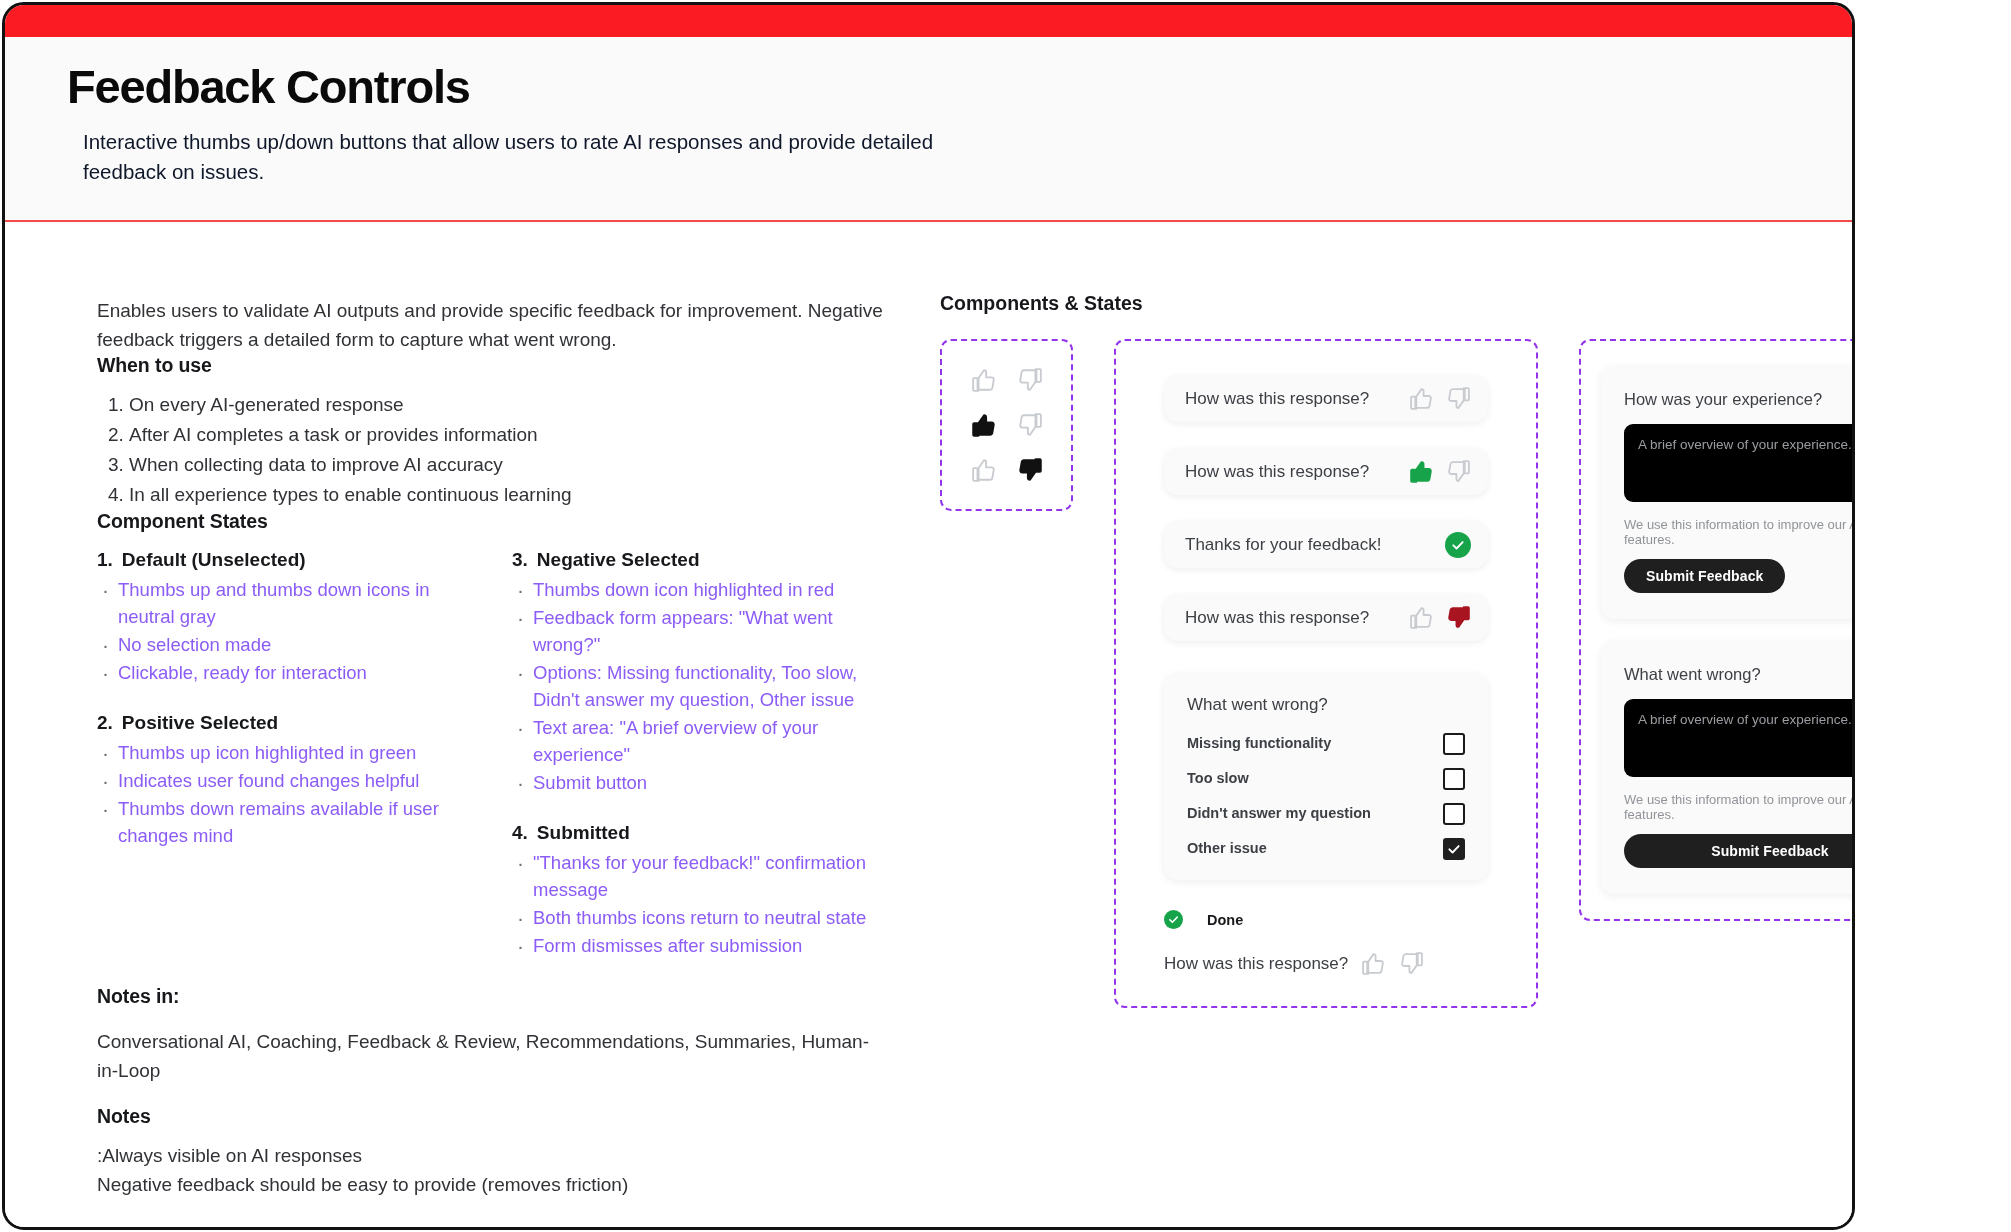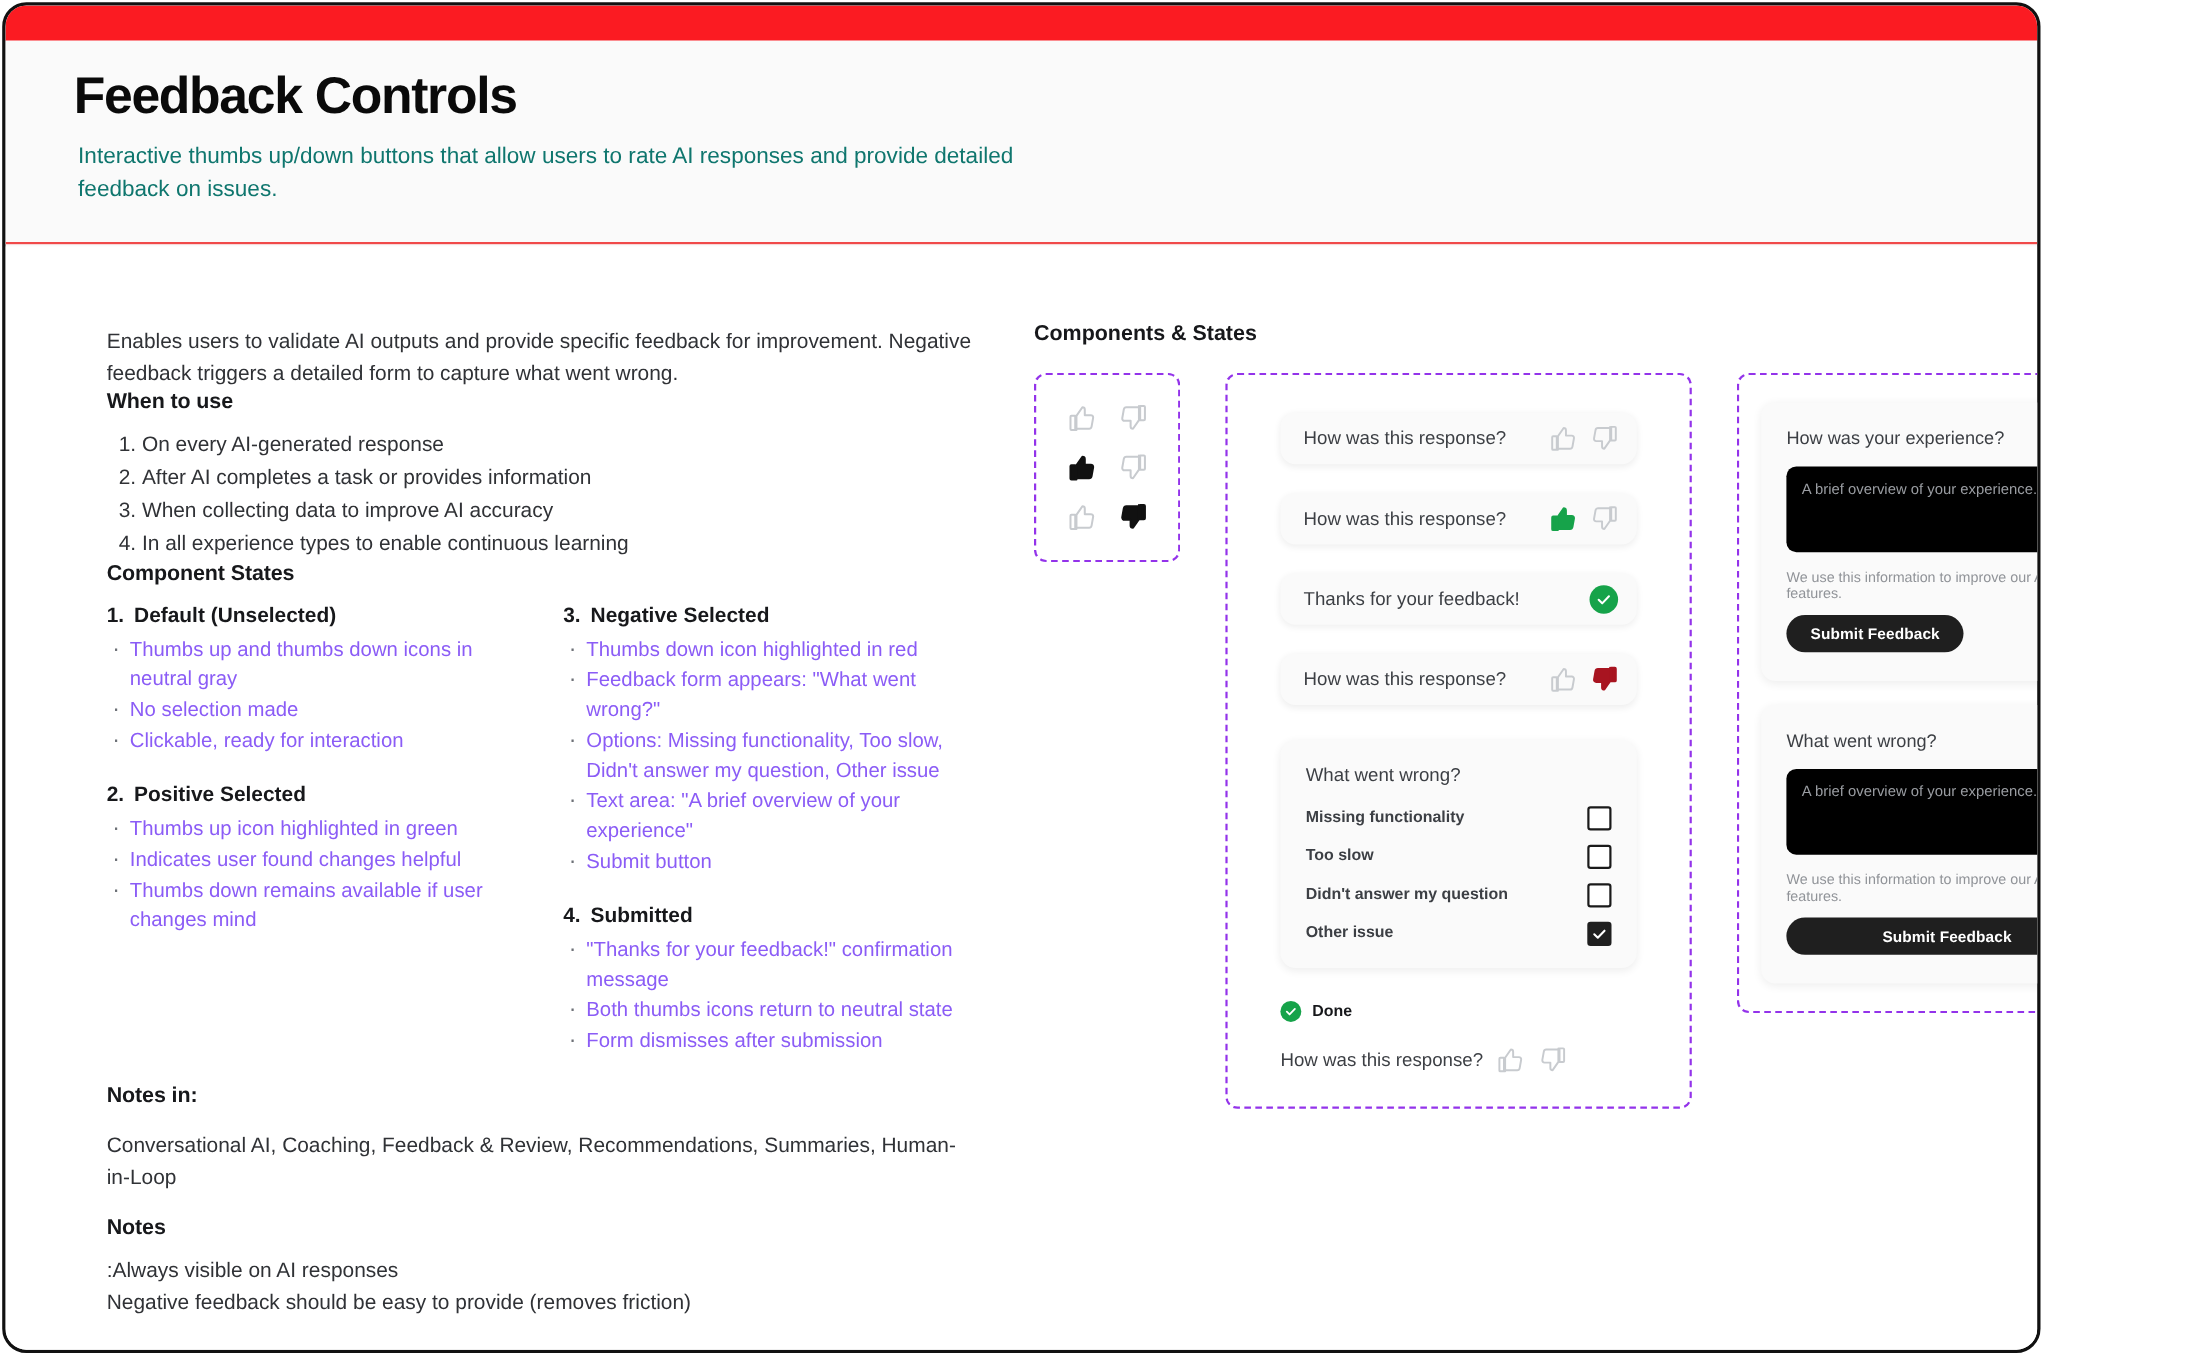--- a/index.html
+++ b/index.html
@@ -38,24 +38,24 @@
   }
   .header h1 {
     margin: 0;
     font-size: 47px;
     font-weight: 700;
     letter-spacing: -1.2px;
     color: #0a0a0a;
     line-height: 1.18;
   }
   .header .subtitle {
-    margin: 13px 0 0 4px;
+    margin: 13px 0 0 16px;
     font-size: 20.5px;
     line-height: 1.42;
-    color: #0f766e;
+    color: #0f172a;
     font-weight: 400;
     max-width: 930px;
   }
 
   
   .body-area {
     position: absolute;
     left: 0; top: 219px;
     width: 100%; height: 1009px;
     background: #ffffff;
@@ -258,21 +258,21 @@
     flex: none;
     display: flex;
     align-items: center;
     justify-content: center;
   }
   .cbox.checked { background: #1f1f1f; border-color: #1f1f1f; }
 
   .done-row {
     display: flex;
     align-items: center;
-    gap: 10px;
+    gap: 24px;
     margin: 30px 0 0 48px;
   }
   .done-row .dot {
     width: 19px; height: 19px;
     border-radius: 50%;
     background: #16a34a;
     display: flex; align-items: center; justify-content: center;
     flex: none;
   }
   .done-row .done-label {

